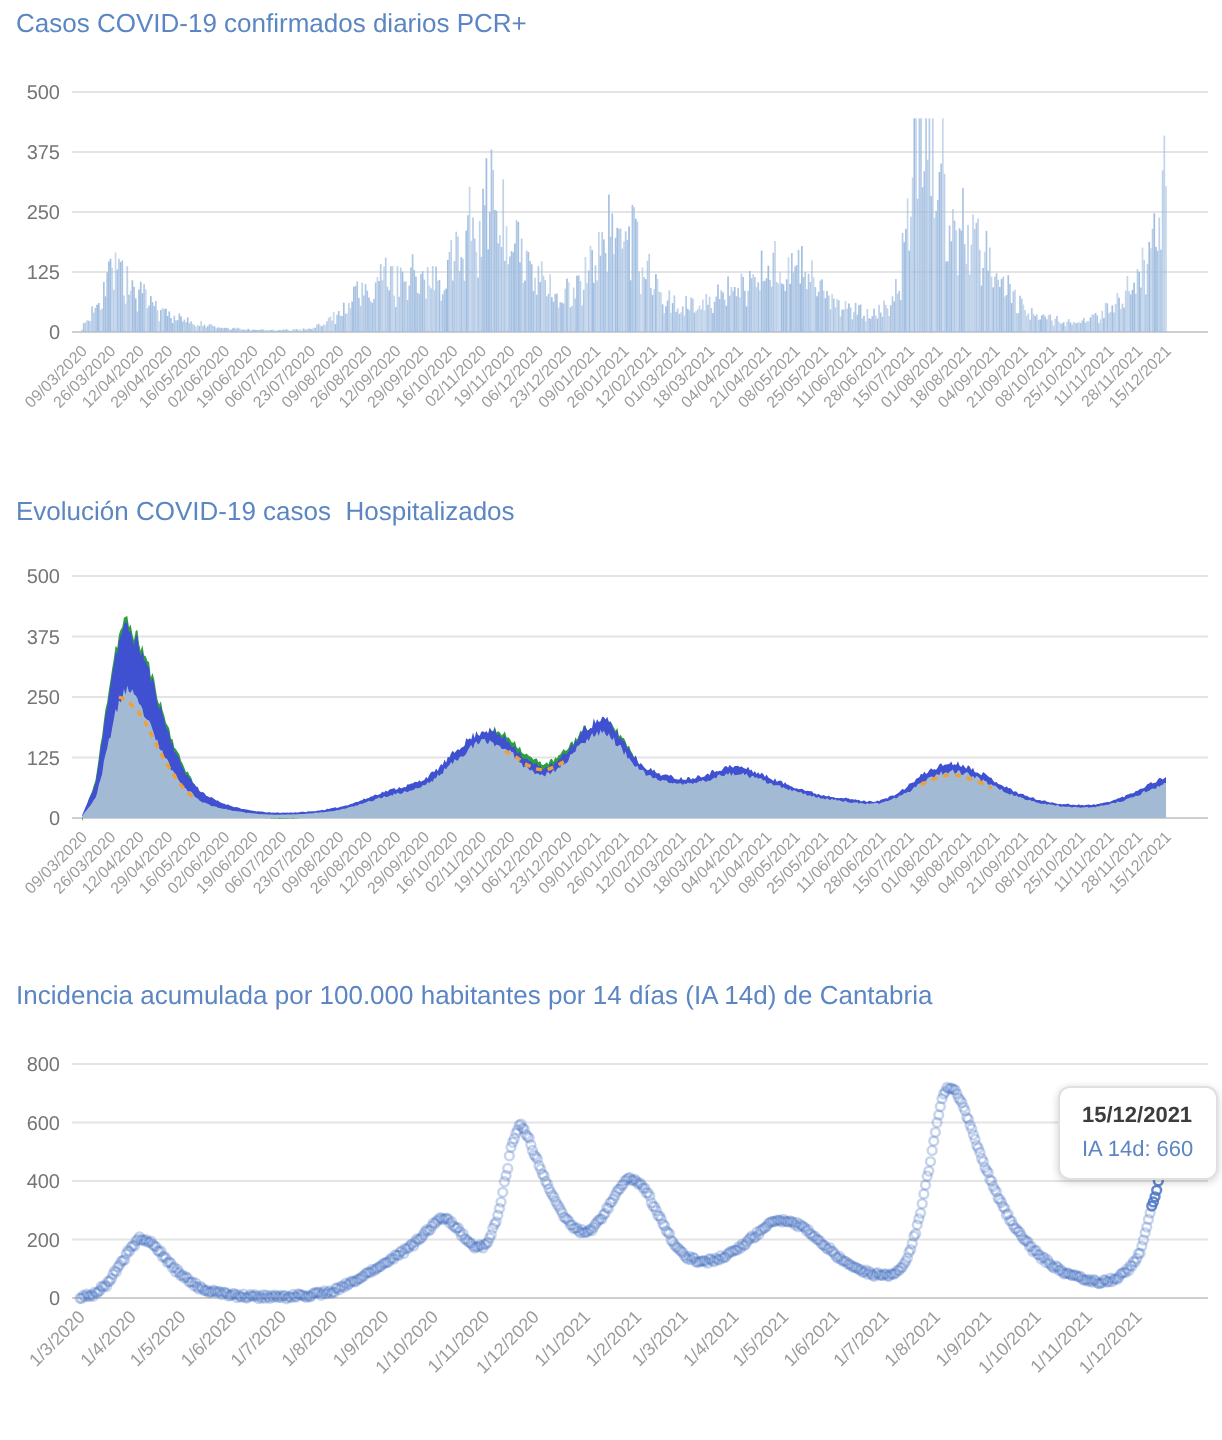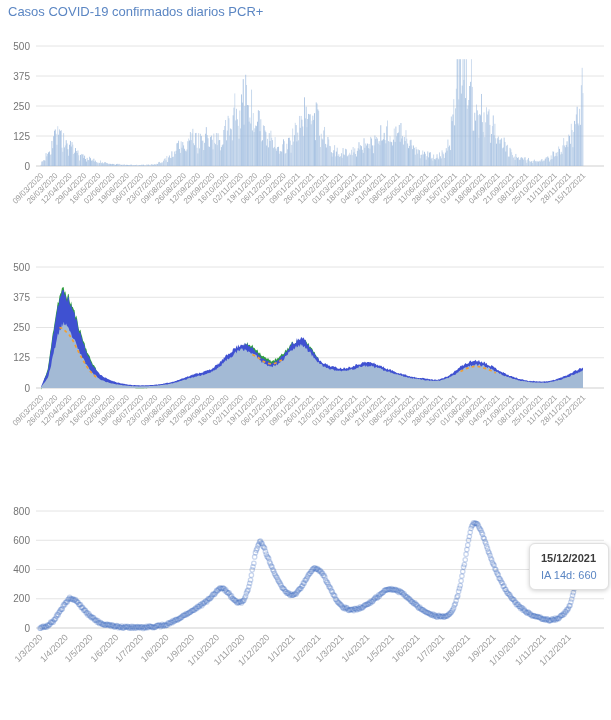--- a/index.html
+++ b/index.html
@@ -724,20 +724,21 @@
           <rect x="579.22" y="83.80" width="0.85" height="57.20" fill="#9fbcdf" fill-opacity="0.69"></rect>
           <rect x="580.06" y="99.84" width="0.85" height="41.16" fill="#9fbcdf" fill-opacity="0.86"></rect>
           <rect x="580.90" y="60.18" width="0.85" height="80.82" fill="#9fbcdf" fill-opacity="0.71"></rect>
           <rect x="581.74" y="42.80" width="0.85" height="98.20" fill="#9fbcdf" fill-opacity="0.64"></rect>
           <rect x="582.58" y="68.14" width="0.85" height="72.86" fill="#9fbcdf" fill-opacity="0.57"></rect>
         </g>
       </svg>
   </section>
 
   <section class="chart-block" style="top:248px">
+    <h2 class="chart-title">Evolución COVID-19 casos  Hospitalizados</h2>
     <svg class="chart-svg" width="611" height="216">
         <line x1="36" x2="604" y1="140" y2="140" stroke="#cfcfcf" stroke-width="1"></line>
         <text x="30" y="143.5" text-anchor="end" fill="#757575" font-size="10">0</text>
         <line x1="36" x2="604" y1="109.75" y2="109.75" stroke="#e4e4e4" stroke-width="1"></line>
         <text x="30" y="113.25" text-anchor="end" fill="#757575" font-size="10">125</text>
         <line x1="36" x2="604" y1="79.5" y2="79.5" stroke="#e4e4e4" stroke-width="1"></line>
         <text x="30" y="83" text-anchor="end" fill="#757575" font-size="10">250</text>
         <line x1="36" x2="604" y1="49.25" y2="49.25" stroke="#e4e4e4" stroke-width="1"></line>
         <text x="30" y="52.75" text-anchor="end" fill="#757575" font-size="10">375</text>
         <line x1="36" x2="604" y1="19" y2="19" stroke="#e4e4e4" stroke-width="1"></line>
@@ -784,20 +785,21 @@
         <path d="M41,140L41.00,141.69L41.84,139.07L42.68,136.42L43.52,133.80L44.36,130.93L45.20,128.59L46.03,126.57L46.87,123.71L47.71,121.30L48.55,115.85L49.39,110.05L50.23,103.22L51.07,99.05L51.91,91.75L52.75,85.35L53.59,82.11L54.42,76.12L55.26,70.73L56.10,65.09L56.94,60.41L57.78,53.90L58.62,55.05L59.46,48.35L60.30,45.82L61.14,44.58L61.98,39.82L62.81,39.38L63.65,38.94L64.49,44.63L65.33,43.17L66.17,48.00L67.01,51.15L67.85,46.44L68.69,45.83L69.53,53.17L70.37,56.42L71.20,53.49L72.04,58.73L72.88,59.12L73.72,61.53L74.56,62.16L75.40,69.76L76.24,67.45L77.08,70.49L77.92,76.04L78.76,80.91L79.59,83.24L80.43,81.61L81.27,86.11L82.11,88.60L82.95,92.42L83.79,93.80L84.63,95.28L85.47,100.32L86.31,100.63L87.15,104.83L87.98,105.51L88.82,107.01L89.66,108.12L90.50,111.36L91.34,112.90L92.18,114.82L93.02,117.13L93.86,116.80L94.70,118.62L95.54,119.62L96.37,122.13L97.21,123.21L98.05,125.08L98.89,125.85L99.73,128.38L100.57,129.11L101.41,129.14L102.25,129.85L103.09,131.14L103.93,131.55L104.76,132.24L105.60,132.17L106.44,132.77L107.28,133.49L108.12,134.19L108.96,134.16L109.80,134.85L110.64,135.24L111.48,135.61L112.32,135.72L113.15,136.35L113.99,136.03L114.83,136.68L115.67,136.88L116.51,137.31L117.35,137.54L118.19,137.39L119.03,137.71L119.87,137.94L120.71,138.34L121.54,138.34L122.38,138.53L123.22,138.63L124.06,138.73L124.90,138.99L125.74,139.11L126.58,139.25L127.42,139.40L128.26,139.65L129.10,139.59L129.93,139.71L130.77,139.67L131.61,139.82L132.45,140.05L133.29,140.11L134.13,140.02L134.97,139.99L135.81,140.22L136.65,140.13L137.49,140.27L138.33,140.17L139.16,140.20L140.00,140.36L140.84,140.30L141.68,140.20L142.52,140.24L143.36,140.21L144.20,140.29L145.04,140.12L145.88,140.20L146.72,140.23L147.55,140.08L148.39,140.09L149.23,140.12L150.07,139.91L150.91,139.81L151.75,139.80L152.59,139.97L153.43,139.78L154.27,139.59L155.11,139.61L155.94,139.51L156.78,139.47L157.62,139.57L158.46,139.28L159.30,139.16L160.14,139.16L160.98,138.79L161.82,138.97L162.66,138.84L163.50,138.33L164.33,138.35L165.17,138.15L166.01,137.93L166.85,137.74L167.69,137.55L168.53,137.88L169.37,137.67L170.21,137.28L171.05,137.16L171.89,136.90L172.72,136.59L173.56,136.66L174.40,136.43L175.24,135.91L176.08,135.81L176.92,135.46L177.76,134.92L178.60,134.87L179.44,134.63L180.28,134.11L181.11,134.00L181.95,133.14L182.79,133.48L183.63,133.04L184.47,132.91L185.31,132.12L186.15,132.18L186.99,131.58L187.83,131.15L188.67,131.58L189.50,131.11L190.34,130.74L191.18,129.66L192.02,130.31L192.86,129.17L193.70,129.77L194.54,128.93L195.38,128.41L196.22,128.28L197.06,127.93L197.89,128.76L198.73,128.58L199.57,127.38L200.41,127.97L201.25,127.93L202.09,127.36L202.93,127.55L203.77,126.07L204.61,126.16L205.45,125.71L206.28,125.65L207.12,125.03L207.96,124.81L208.80,125.08L209.64,124.09L210.48,124.78L211.32,124.29L212.16,123.89L213.00,122.38L213.84,123.12L214.67,121.41L215.51,119.98L216.35,119.64L217.19,119.87L218.03,118.20L218.87,119.37L219.71,117.39L220.55,115.94L221.39,116.50L222.23,113.67L223.07,115.23L223.90,112.27L224.74,112.62L225.58,110.35L226.42,109.27L227.26,110.36L228.10,109.27L228.94,108.52L229.78,108.87L230.62,107.74L231.46,107.44L232.29,106.82L233.13,102.93L233.97,103.75L234.81,102.99L235.65,103.69L236.49,100.17L237.33,103.04L238.17,99.42L239.01,101.36L239.85,101.83L240.68,99.76L241.52,99.10L242.36,99.24L243.20,97.97L244.04,98.78L244.88,95.19L245.72,96.34L246.56,96.61L247.40,94.09L248.24,97.20L249.07,96.64L249.91,97.11L250.75,98.63L251.59,98.00L252.43,96.61L253.27,99.75L254.11,99.68L254.95,100.54L255.79,102.17L256.63,102.35L257.46,101.53L258.30,104.67L259.14,105.39L259.98,104.25L260.82,107.11L261.66,107.92L262.50,108.26L263.34,107.72L264.18,108.74L265.02,109.24L265.85,109.57L266.69,110.90L267.53,110.39L268.37,110.28L269.21,112.15L270.05,111.48L270.89,113.39L271.73,113.54L272.57,112.84L273.41,112.07L274.24,113.20L275.08,110.71L275.92,110.36L276.76,112.06L277.60,109.64L278.44,110.30L279.28,108.62L280.12,108.27L280.96,106.87L281.80,105.54L282.63,106.42L283.47,106.16L284.31,104.88L285.15,102.55L285.99,101.61L286.83,103.07L287.67,99.60L288.51,100.92L289.35,98.73L290.19,96.37L291.02,96.74L291.86,93.69L292.70,93.79L293.54,96.28L294.38,96.12L295.22,95.50L296.06,95.94L296.90,91.24L297.74,94.25L298.58,92.26L299.41,93.95L300.25,93.74L301.09,91.74L301.93,92.22L302.77,93.60L303.61,91.30L304.45,92.80L305.29,91.77L306.13,93.16L306.97,94.90L307.80,96.39L308.64,94.83L309.48,99.22L310.32,98.39L311.16,99.82L312.00,100.15L312.84,101.90L313.68,104.32L314.52,103.84L315.36,106.41L316.20,107.57L317.03,109.70L317.87,108.81L318.71,111.79L319.55,114.13L320.39,113.78L321.23,115.07L322.07,116.67L322.91,117.96L323.75,118.52L324.59,118.25L325.42,117.35L326.26,118.90L327.10,118.13L327.94,119.80L328.78,120.15L329.62,119.93L330.46,121.50L331.30,120.94L332.14,120.79L332.98,120.52L333.81,120.95L334.65,121.37L335.49,120.85L336.33,121.70L337.17,122.80L338.01,123.11L338.85,123.18L339.69,123.17L340.53,121.91L341.37,123.29L342.20,123.34L343.04,123.48L343.88,121.95L344.72,122.13L345.56,123.38L346.40,122.48L347.24,123.01L348.08,122.38L348.92,120.98L349.76,121.47L350.59,122.23L351.43,121.92L352.27,121.72L353.11,120.72L353.95,120.21L354.79,121.06L355.63,118.81L356.47,118.38L357.31,119.61L358.15,119.05L358.98,119.30L359.82,118.89L360.66,119.00L361.50,117.86L362.34,116.80L363.18,116.56L364.02,117.31L364.86,115.93L365.70,116.92L366.54,117.33L367.37,116.54L368.21,116.46L369.05,116.43L369.89,117.13L370.73,116.58L371.57,117.43L372.41,117.82L373.25,118.02L374.09,116.93L374.93,118.79L375.76,118.32L376.60,119.99L377.44,118.98L378.28,120.47L379.12,119.64L379.96,120.88L380.80,119.96L381.64,120.50L382.48,122.00L383.32,120.76L384.15,122.26L384.99,122.74L385.83,123.35L386.67,124.05L387.51,122.69L388.35,124.44L389.19,124.04L390.03,123.75L390.87,124.04L391.71,125.65L392.54,124.67L393.38,125.86L394.22,125.92L395.06,126.58L395.90,126.82L396.74,127.46L397.58,127.80L398.42,127.68L399.26,128.22L400.10,128.10L400.93,127.93L401.77,128.42L402.61,129.01L403.45,128.91L404.29,129.05L405.13,129.17L405.97,129.20L406.81,130.38L407.65,130.31L408.49,130.94L409.33,130.49L410.16,131.18L411.00,131.48L411.84,131.05L412.68,131.60L413.52,131.83L414.36,131.40L415.20,132.03L416.04,132.11L416.88,132.23L417.72,132.58L418.55,132.62L419.39,132.77L420.23,132.62L421.07,132.54L421.91,132.86L422.75,132.34L423.59,132.71L424.43,132.84L425.27,133.37L426.11,133.14L426.94,133.49L427.78,133.18L428.62,133.76L429.46,133.55L430.30,134.19L431.14,134.21L431.98,133.70L432.82,134.33L433.66,134.60L434.50,134.02L435.33,134.10L436.17,134.49L437.01,134.59L437.85,134.34L438.69,133.93L439.53,134.21L440.37,133.53L441.21,133.21L442.05,132.96L442.89,132.82L443.72,132.85L444.56,131.83L445.40,131.50L446.24,131.39L447.08,131.56L447.92,130.88L448.76,130.47L449.60,129.78L450.44,128.94L451.28,128.08L452.11,128.71L452.95,127.76L453.79,126.94L454.63,125.39L455.47,125.32L456.31,124.86L457.15,124.77L457.99,123.16L458.83,122.61L459.67,122.26L460.50,120.53L461.34,120.98L462.18,119.41L463.02,120.74L463.86,120.06L464.70,118.72L465.54,117.77L466.38,118.57L467.22,118.32L468.06,118.53L468.89,117.45L469.73,115.81L470.57,115.28L471.41,116.68L472.25,116.08L473.09,115.89L473.93,115.79L474.77,115.57L475.61,114.49L476.45,116.32L477.28,115.84L478.12,116.22L478.96,114.38L479.80,116.65L480.64,117.17L481.48,115.97L482.32,117.21L483.16,118.11L484.00,116.32L484.84,116.99L485.67,118.66L486.51,117.59L487.35,119.80L488.19,120.03L489.03,120.16L489.87,120.87L490.71,121.33L491.55,119.76L492.39,120.41L493.23,121.10L494.07,121.87L494.90,122.45L495.74,122.61L496.58,124.08L497.42,124.95L498.26,124.80L499.10,125.76L499.94,125.95L500.78,126.21L501.62,126.85L502.46,127.53L503.29,126.83L504.13,127.87L504.97,127.73L505.81,128.42L506.65,129.58L507.49,129.43L508.33,129.60L509.17,130.79L510.01,130.68L510.85,130.67L511.68,130.82L512.52,131.62L513.36,131.62L514.20,132.11L515.04,132.63L515.88,132.54L516.72,132.39L517.56,133.39L518.40,133.75L519.24,133.75L520.07,133.84L520.91,134.25L521.75,134.02L522.59,134.01L523.43,134.63L524.27,134.83L525.11,135.19L525.95,134.90L526.79,135.23L527.63,135.49L528.46,135.70L529.30,135.89L530.14,135.62L530.98,136.00L531.82,135.76L532.66,135.96L533.50,135.67L534.34,135.72L535.18,136.26L536.02,136.14L536.85,136.15L537.69,136.27L538.53,136.40L539.37,136.00L540.21,136.44L541.05,136.25L541.89,136.56L542.73,136.29L543.57,136.23L544.41,136.15L545.24,136.31L546.08,136.31L546.92,135.89L547.76,136.31L548.60,135.78L549.44,135.88L550.28,135.53L551.12,135.51L551.96,135.16L552.80,135.10L553.63,134.71L554.47,135.02L555.31,134.55L556.15,134.21L556.99,133.71L557.83,133.69L558.67,133.15L559.51,132.94L560.35,132.58L561.19,132.12L562.02,132.63L562.86,131.46L563.70,131.05L564.54,130.95L565.38,130.55L566.22,130.69L567.06,130.30L567.90,129.35L568.74,129.43L569.58,128.61L570.41,128.21L571.25,128.09L572.09,127.83L572.93,127.04L573.77,125.86L574.61,125.60L575.45,124.84L576.29,125.67L577.13,125.30L577.97,125.25L578.80,123.93L579.64,122.91L580.48,123.05L581.32,123.68L582.16,123.06L583.00,122.39L583.00,140Z" fill="#2f9e3f"></path>
         <path d="M41,140L41.00,138.79L41.84,136.81L42.68,134.80L43.52,132.83L44.36,130.61L45.20,128.92L46.03,127.54L46.87,124.98L47.71,122.88L48.55,117.73L49.39,112.23L50.23,105.58L51.07,101.59L51.91,94.47L52.75,88.26L53.59,85.06L54.42,79.10L55.26,73.76L56.10,68.16L56.94,63.51L57.78,57.04L58.62,58.16L59.46,51.42L60.30,48.86L61.14,47.59L61.98,42.79L62.81,42.32L63.65,41.84L64.49,47.50L65.33,46.01L66.17,50.80L67.01,53.91L67.85,49.17L68.69,48.53L69.53,55.84L70.37,59.05L71.20,56.09L72.04,61.30L72.88,61.66L73.72,64.04L74.56,64.64L75.40,72.21L76.24,69.87L77.08,72.88L77.92,78.40L78.76,83.24L79.59,85.54L80.43,83.88L81.27,88.35L82.11,90.81L82.95,94.60L83.79,95.95L84.63,97.40L85.47,102.41L86.31,102.69L87.15,106.85L87.98,107.51L88.82,108.97L89.66,110.06L90.50,113.21L91.34,114.68L92.18,116.51L93.02,118.74L93.86,118.33L94.70,120.08L95.54,120.51L96.37,122.45L97.21,122.97L98.05,124.27L98.89,124.48L99.73,126.44L100.57,127.08L101.41,127.01L102.25,127.63L103.09,128.82L103.93,129.13L104.76,129.72L105.60,129.56L106.44,130.06L107.28,130.68L108.12,131.29L108.96,131.26L109.80,131.94L110.64,132.34L111.48,132.70L112.32,132.82L113.15,133.44L113.99,133.12L114.83,133.77L115.67,133.98L116.51,134.41L117.35,134.64L118.19,134.48L119.03,134.80L119.87,135.03L120.71,135.44L121.54,135.44L122.38,135.62L123.22,135.73L124.06,135.82L124.90,136.09L125.74,136.21L126.58,136.34L127.42,136.50L128.26,136.75L129.10,136.68L129.93,136.81L130.77,136.76L131.61,136.91L132.45,137.14L133.29,137.20L134.13,137.11L134.97,137.09L135.81,137.32L136.65,137.22L137.49,137.37L138.33,137.27L139.16,137.30L140.00,137.45L140.84,137.39L141.68,137.29L142.52,137.34L143.36,137.30L144.20,137.38L145.04,137.22L145.88,137.30L146.72,137.33L147.55,137.17L148.39,137.19L149.23,137.22L150.07,137.00L150.91,136.91L151.75,136.90L152.59,137.07L153.43,136.88L154.27,136.68L155.11,136.71L155.94,136.61L156.78,136.57L157.62,136.67L158.46,136.37L159.30,136.25L160.14,136.26L160.98,135.88L161.82,136.07L162.66,135.94L163.50,135.43L164.33,135.44L165.17,135.25L166.01,135.03L166.85,134.83L167.69,134.64L168.53,134.97L169.37,134.76L170.21,134.38L171.05,134.25L171.89,134.00L172.72,133.69L173.56,133.76L174.40,133.52L175.24,133.01L176.08,132.91L176.92,132.56L177.76,132.02L178.60,131.96L179.44,131.73L180.28,131.21L181.11,131.10L181.95,130.24L182.79,130.58L183.63,130.13L184.47,130.01L185.31,129.22L186.15,129.28L186.99,128.68L187.83,128.25L188.67,128.67L189.50,128.20L190.34,127.84L191.18,126.76L192.02,127.41L192.86,126.27L193.70,126.86L194.54,126.02L195.38,125.51L196.22,125.38L197.06,125.03L197.89,125.86L198.73,125.67L199.57,124.47L200.41,125.07L201.25,125.02L202.09,124.46L202.93,124.64L203.77,123.16L204.61,123.25L205.45,122.81L206.28,122.75L207.12,122.13L207.96,121.91L208.80,122.18L209.64,121.18L210.48,121.88L211.32,121.39L212.16,120.99L213.00,119.48L213.84,120.21L214.67,118.51L215.51,117.08L216.35,116.73L217.19,116.96L218.03,115.30L218.87,116.47L219.71,114.49L220.55,113.04L221.39,113.60L222.23,110.76L223.07,112.33L223.90,109.37L224.74,109.71L225.58,107.45L226.42,106.36L227.26,107.45L228.10,106.37L228.94,105.62L229.78,105.97L230.62,104.83L231.46,104.53L232.29,103.92L233.13,100.03L233.97,100.84L234.81,100.09L235.65,100.79L236.49,97.26L237.33,100.14L238.17,96.52L239.01,98.46L239.85,98.92L240.68,96.85L241.52,96.68L242.36,97.31L243.20,96.52L244.04,97.81L244.88,94.71L245.72,96.34L246.56,97.09L247.40,95.05L248.24,98.33L249.07,97.93L249.91,98.56L250.75,100.25L251.59,99.77L252.43,98.54L253.27,101.77L254.11,101.78L254.95,102.72L255.79,104.43L256.63,104.69L257.46,103.95L258.30,107.09L259.14,107.81L259.98,106.67L260.82,109.53L261.66,110.34L262.50,110.68L263.34,110.14L264.18,111.16L265.02,111.63L265.85,111.93L266.69,113.23L267.53,112.69L268.37,112.55L269.21,114.39L270.05,113.68L270.89,115.57L271.73,115.72L272.57,115.02L273.41,114.25L274.24,115.37L275.08,112.89L275.92,112.54L276.76,114.24L277.60,111.82L278.44,112.41L279.28,110.67L280.12,110.27L280.96,108.81L281.80,107.41L282.63,108.24L283.47,107.92L284.31,106.57L285.15,104.16L285.99,103.13L286.83,104.49L287.67,100.93L288.51,102.16L289.35,99.88L290.19,97.43L291.02,97.71L291.86,94.36L292.70,94.15L293.54,96.34L294.38,95.88L295.22,94.96L296.06,95.09L296.90,90.09L297.74,92.80L298.58,90.57L299.41,92.01L300.25,91.57L301.09,89.32L301.93,89.56L302.77,90.70L303.61,89.37L304.45,91.83L305.29,91.77L306.13,94.12L306.97,95.95L307.80,97.52L308.64,96.04L309.48,100.51L310.32,99.76L311.16,101.27L312.00,101.48L312.84,103.11L313.68,105.41L314.52,104.81L315.36,107.26L316.20,108.30L317.03,110.04L317.87,108.75L318.71,111.33L319.55,113.29L320.39,112.54L321.23,113.44L322.07,114.65L322.91,115.54L323.75,116.10L324.59,115.82L325.42,114.93L326.26,116.48L327.10,115.70L327.94,117.37L328.78,117.72L329.62,117.49L330.46,119.06L331.30,118.50L332.14,118.35L332.98,118.08L333.81,118.51L334.65,118.92L335.49,118.41L336.33,119.25L337.17,120.35L338.01,120.66L338.85,120.74L339.69,120.72L340.53,119.46L341.37,120.84L342.20,120.89L343.04,121.02L343.88,119.49L344.72,119.67L345.56,120.91L346.40,120.02L347.24,120.55L348.08,119.91L348.92,118.52L349.76,119.00L350.59,119.76L351.43,119.44L352.27,119.24L353.11,118.25L353.95,117.73L354.79,118.58L355.63,116.33L356.47,115.90L357.31,117.12L358.15,116.56L358.98,116.81L359.82,116.40L360.66,116.51L361.50,115.37L362.34,114.31L363.18,114.06L364.02,114.82L364.86,113.43L365.70,114.43L366.54,114.83L367.37,114.04L368.21,113.96L369.05,113.93L369.89,114.62L370.73,114.07L371.57,114.92L372.41,115.31L373.25,115.51L374.09,114.42L374.93,116.27L375.76,115.80L376.60,117.47L377.44,116.46L378.28,117.95L379.12,117.12L379.96,118.35L380.80,117.43L381.64,117.97L382.48,119.47L383.32,118.23L384.15,119.73L384.99,120.20L385.83,120.81L386.67,121.51L387.51,120.15L388.35,121.89L389.19,121.50L390.03,121.20L390.87,121.49L391.71,123.11L392.54,122.12L393.38,123.31L394.22,123.37L395.06,124.02L395.90,124.27L396.74,124.91L397.58,125.24L398.42,125.12L399.26,125.65L400.10,125.54L400.93,125.36L401.77,125.85L402.61,126.44L403.45,126.34L404.29,126.48L405.13,126.59L405.97,126.62L406.81,127.80L407.65,127.74L408.49,128.36L409.33,127.90L410.16,128.60L411.00,128.90L411.84,128.47L412.68,129.02L413.52,129.24L414.36,128.81L415.20,129.44L416.04,129.51L416.88,129.64L417.72,129.99L418.55,130.02L419.39,130.17L420.23,130.02L421.07,129.94L421.91,130.25L422.75,129.74L423.59,130.11L424.43,130.24L425.27,130.76L426.11,130.53L426.94,130.88L427.78,130.57L428.62,131.14L429.46,130.93L430.30,131.57L431.14,131.59L431.98,131.08L432.82,131.71L433.66,131.97L434.50,131.39L435.33,131.47L436.17,131.85L437.01,131.95L437.85,131.71L438.69,131.30L439.53,131.57L440.37,130.89L441.21,130.57L442.05,130.32L442.89,130.17L443.72,130.21L444.56,129.19L445.40,128.86L446.24,128.74L447.08,128.91L447.92,128.23L448.76,127.81L449.60,127.13L450.44,126.28L451.28,125.42L452.11,126.05L452.95,125.09L453.79,124.28L454.63,122.73L455.47,122.65L456.31,122.19L457.15,122.10L457.99,120.49L458.83,119.94L459.67,119.58L460.50,117.85L461.34,118.30L462.18,116.73L463.02,118.06L463.86,117.37L464.70,116.04L465.54,115.09L466.38,115.88L467.22,115.64L468.06,115.84L468.89,114.76L469.73,113.11L470.57,112.59L471.41,113.98L472.25,113.38L473.09,113.19L473.93,113.09L474.77,112.86L475.61,111.79L476.45,113.61L477.28,113.13L478.12,113.51L478.96,111.67L479.80,113.93L480.64,114.45L481.48,113.26L482.32,114.49L483.16,115.39L484.00,113.60L484.84,114.26L485.67,115.94L486.51,114.86L487.35,117.07L488.19,117.30L489.03,117.43L489.87,118.14L490.71,118.60L491.55,117.02L492.39,117.67L493.23,118.36L494.07,119.13L494.90,119.71L495.74,119.87L496.58,121.34L497.42,122.20L498.26,122.05L499.10,123.01L499.94,123.20L500.78,123.46L501.62,124.10L502.46,124.78L503.29,124.07L504.13,125.11L504.97,124.97L505.81,125.65L506.65,126.82L507.49,126.67L508.33,126.84L509.17,128.02L510.01,127.91L510.85,127.90L511.68,128.05L512.52,128.85L513.36,128.84L514.20,129.33L515.04,129.85L515.88,129.76L516.72,129.60L517.56,130.61L518.40,130.96L519.24,130.96L520.07,131.06L520.91,131.46L521.75,131.23L522.59,131.21L523.43,131.84L524.27,132.04L525.11,132.39L525.95,132.11L526.79,132.43L527.63,132.68L528.46,132.90L529.30,133.09L530.14,132.82L530.98,133.19L531.82,132.95L532.66,133.15L533.50,132.86L534.34,132.91L535.18,133.45L536.02,133.32L536.85,133.33L537.69,133.45L538.53,133.58L539.37,133.18L540.21,133.61L541.05,133.42L541.89,133.73L542.73,133.46L543.57,133.40L544.41,133.31L545.24,133.47L546.08,133.48L546.92,133.05L547.76,133.47L548.60,132.94L549.44,133.04L550.28,132.68L551.12,132.66L551.96,132.31L552.80,132.25L553.63,131.86L554.47,132.17L555.31,131.70L556.15,131.35L556.99,130.86L557.83,130.83L558.67,130.29L559.51,130.08L560.35,129.72L561.19,129.26L562.02,129.76L562.86,128.60L563.70,128.19L564.54,128.08L565.38,127.68L566.22,127.81L567.06,127.42L567.90,126.48L568.74,126.55L569.58,125.73L570.41,125.33L571.25,125.21L572.09,124.94L572.93,124.15L573.77,122.97L574.61,122.71L575.45,121.95L576.29,122.78L577.13,122.41L577.97,122.35L578.80,121.03L579.64,120.02L580.48,120.15L581.32,120.78L582.16,120.15L583.00,119.49L583.00,140Z" fill="#3f51d1"></path>
         <path d="M41,140L41.00,139.07L41.84,138.03L42.68,136.81L43.52,135.85L44.36,134.77L45.20,133.77L46.03,132.49L46.87,131.02L47.71,130.00L48.55,127.63L49.39,123.32L50.23,120.91L51.07,117.96L51.91,111.77L52.75,108.10L53.59,105.31L54.42,100.35L55.26,99.82L56.10,94.84L56.94,90.54L57.78,85.44L58.62,87.11L59.46,81.16L60.30,82.31L61.14,80.20L61.98,75.46L62.81,78.38L63.65,73.75L64.49,77.01L65.33,77.19L66.17,75.54L67.01,78.08L67.85,78.75L68.69,80.09L69.53,83.04L70.37,83.48L71.20,85.40L72.04,89.32L72.88,90.14L73.72,91.03L74.56,91.19L75.40,92.95L76.24,95.59L77.08,98.14L77.92,101.27L78.76,100.84L79.59,105.25L80.43,106.12L81.27,106.34L82.11,109.96L82.95,109.94L83.79,110.82L84.63,112.65L85.47,116.08L86.31,116.09L87.15,117.43L87.98,118.17L88.82,120.19L89.66,121.52L90.50,123.01L91.34,124.12L92.18,124.86L93.02,125.27L93.86,126.66L94.70,126.59L95.54,126.74L96.37,127.66L97.21,129.10L98.05,129.93L98.89,130.22L99.73,131.24L100.57,131.81L101.41,132.36L102.25,132.13L103.09,132.57L103.93,132.87L104.76,133.33L105.60,134.01L106.44,134.15L107.28,134.10L108.12,134.36L108.96,134.83L109.80,134.96L110.64,135.23L111.48,135.41L112.32,135.44L113.15,135.43L113.99,136.02L114.83,135.92L115.67,136.19L116.51,136.51L117.35,136.33L118.19,136.58L119.03,136.67L119.87,136.70L120.71,136.89L121.54,137.00L122.38,137.30L123.22,137.45L124.06,137.36L124.90,137.49L125.74,137.59L126.58,137.65L127.42,137.75L128.26,137.86L129.10,137.95L129.93,138.12L130.77,138.05L131.61,138.18L132.45,138.07L133.29,138.15L134.13,138.29L134.97,138.31L135.81,138.20L136.65,138.36L137.49,138.32L138.33,138.38L139.16,138.35L140.00,138.39L140.84,138.25L141.68,138.30L142.52,138.35L143.36,138.29L144.20,138.20L145.04,138.31L145.88,138.26L146.72,138.18L147.55,138.23L148.39,138.13L149.23,138.10L150.07,138.04L150.91,138.01L151.75,138.04L152.59,137.96L153.43,137.79L154.27,137.78L155.11,137.70L155.94,137.64L156.78,137.67L157.62,137.41L158.46,137.29L159.30,137.38L160.14,137.14L160.98,137.11L161.82,137.08L162.66,137.02L163.50,136.87L164.33,136.75L165.17,136.60L166.01,136.60L166.85,136.51L167.69,136.38L168.53,136.00L169.37,136.09L170.21,135.79L171.05,135.55L171.89,135.34L172.72,135.43L173.56,134.97L174.40,134.65L175.24,134.53L176.08,134.13L176.92,134.42L177.76,133.79L178.60,133.86L179.44,133.19L180.28,132.89L181.11,132.97L181.95,132.54L182.79,132.20L183.63,131.88L184.47,131.42L185.31,131.65L186.15,131.63L186.99,131.29L187.83,130.33L188.67,130.20L189.50,129.66L190.34,130.15L191.18,129.97L192.02,129.03L192.86,129.45L193.70,129.40L194.54,129.12L195.38,128.46L196.22,128.91L197.06,127.66L197.89,128.23L198.73,127.25L199.57,127.73L200.41,127.96L201.25,127.58L202.09,126.57L202.93,126.72L203.77,127.16L204.61,126.50L205.45,126.22L206.28,126.12L207.12,125.75L207.96,124.87L208.80,125.29L209.64,124.82L210.48,124.69L211.32,123.51L212.16,123.61L213.00,123.35L213.84,121.95L214.67,122.58L215.51,121.47L216.35,121.83L217.19,120.01L218.03,120.29L218.87,118.18L219.71,119.06L220.55,117.91L221.39,117.99L222.23,115.01L223.07,115.66L223.90,114.20L224.74,113.52L225.58,111.88L226.42,113.13L227.26,110.47L228.10,111.08L228.94,111.38L229.78,109.63L230.62,109.13L231.46,109.38L232.29,108.90L233.13,107.77L233.97,106.04L234.81,104.55L235.65,103.36L236.49,105.43L237.33,102.61L238.17,101.65L239.01,103.20L239.85,102.55L240.68,100.66L241.52,100.58L242.36,100.39L243.20,102.55L244.04,103.00L244.88,100.94L245.72,101.84L246.56,102.24L247.40,104.22L248.24,103.20L249.07,103.63L249.91,103.92L250.75,105.41L251.59,105.50L252.43,105.33L253.27,105.72L254.11,106.46L254.95,105.93L255.79,106.95L256.63,107.18L257.46,110.49L258.30,109.39L259.14,111.42L259.98,112.22L260.82,112.55L261.66,114.74L262.50,114.21L263.34,114.03L264.18,115.24L265.02,116.37L265.85,115.80L266.69,116.77L267.53,118.14L268.37,117.69L269.21,117.70L270.05,118.63L270.89,118.03L271.73,118.77L272.57,119.24L273.41,117.07L274.24,117.16L275.08,118.17L275.92,116.97L276.76,115.93L277.60,117.15L278.44,115.52L279.28,114.73L280.12,114.82L280.96,112.53L281.80,113.34L282.63,112.79L283.47,112.45L284.31,111.03L285.15,108.12L285.99,108.09L286.83,107.25L287.67,106.92L288.51,104.02L289.35,103.93L290.19,102.77L291.02,102.48L291.86,102.44L292.70,102.62L293.54,100.19L294.38,101.50L295.22,99.39L296.06,97.51L296.90,99.51L297.74,98.65L298.58,96.72L299.41,98.95L300.25,95.87L301.09,97.64L301.93,96.27L302.77,98.24L303.61,99.29L304.45,97.66L305.29,100.05L306.13,101.12L306.97,99.65L307.80,103.78L308.64,104.09L309.48,103.65L310.32,103.43L311.16,105.81L312.00,108.49L312.84,106.65L313.68,110.25L314.52,109.98L315.36,111.22L316.20,112.33L317.03,113.87L317.87,114.46L318.71,113.80L319.55,115.88L320.39,116.06L321.23,115.91L322.07,116.47L322.91,118.82L323.75,118.81L324.59,118.52L325.42,118.65L326.26,119.96L327.10,120.08L327.94,119.72L328.78,120.84L329.62,121.41L330.46,121.51L331.30,120.89L332.14,121.24L332.98,121.04L333.81,121.92L334.65,122.66L335.49,122.37L336.33,122.81L337.17,122.40L338.01,122.74L338.85,122.82L339.69,122.59L340.53,122.64L341.37,123.51L342.20,122.58L343.04,123.12L343.88,122.23L344.72,122.64L345.56,122.52L346.40,122.96L347.24,122.25L348.08,122.68L348.92,122.03L349.76,121.49L350.59,121.58L351.43,120.87L352.27,121.44L353.11,121.99L353.95,121.21L354.79,121.50L355.63,120.98L356.47,120.31L357.31,119.70L358.15,120.24L358.98,118.33L359.82,118.30L360.66,118.88L361.50,119.10L362.34,118.69L363.18,117.59L364.02,118.34L364.86,117.07L365.70,119.04L366.54,117.37L367.37,118.66L368.21,118.53L369.05,118.36L369.89,118.24L370.73,118.18L371.57,117.36L372.41,118.58L373.25,117.76L374.09,119.16L374.93,120.15L375.76,119.07L376.60,118.87L377.44,119.98L378.28,119.47L379.12,120.35L379.96,120.05L380.80,120.30L381.64,121.37L382.48,120.92L383.32,122.70L384.15,122.85L384.99,122.51L385.83,122.68L386.67,123.69L387.51,123.65L388.35,123.61L389.19,123.59L390.03,123.79L390.87,125.13L391.71,124.49L392.54,125.20L393.38,125.39L394.22,126.25L395.06,125.39L395.90,126.59L396.74,126.13L397.58,126.19L398.42,126.70L399.26,127.28L400.10,126.82L400.93,127.40L401.77,128.12L402.61,127.61L403.45,128.79L404.29,128.69L405.13,128.66L405.97,129.35L406.81,128.69L407.65,129.66L408.49,129.84L409.33,129.36L410.16,130.19L411.00,130.25L411.84,130.20L412.68,130.75L413.52,129.99L414.36,130.71L415.20,131.01L416.04,130.27L416.88,131.16L417.72,130.48L418.55,131.34L419.39,131.02L420.23,131.33L421.07,131.71L421.91,131.82L422.75,131.25L423.59,132.00L424.43,132.20L425.27,132.41L426.11,132.48L426.94,132.17L427.78,132.19L428.62,132.15L429.46,132.93L430.30,132.42L431.14,132.60L431.98,132.84L432.82,133.09L433.66,132.55L434.50,133.05L435.33,132.72L436.17,132.69L437.01,132.67L437.85,132.42L438.69,132.47L439.53,132.94L440.37,132.53L441.21,132.09L442.05,131.99L442.89,131.49L443.72,131.58L444.56,131.19L445.40,130.83L446.24,130.56L447.08,129.78L447.92,130.24L448.76,129.92L449.60,128.69L450.44,128.72L451.28,128.42L452.11,127.50L452.95,127.60L453.79,126.83L454.63,127.11L455.47,126.65L456.31,125.46L457.15,124.39L457.99,124.66L458.83,123.14L459.67,122.70L460.50,122.33L461.34,121.57L462.18,121.93L463.02,121.54L463.86,119.94L464.70,119.67L465.54,119.22L466.38,119.39L467.22,119.66L468.06,118.07L468.89,118.24L469.73,118.45L470.57,116.64L471.41,118.42L472.25,117.53L473.09,117.06L473.93,117.92L474.77,116.91L475.61,116.36L476.45,115.73L477.28,117.72L478.12,117.66L478.96,116.28L479.80,116.23L480.64,118.25L481.48,118.56L482.32,117.62L483.16,117.10L484.00,117.30L484.84,118.67L485.67,119.53L486.51,118.90L487.35,120.26L488.19,119.05L489.03,119.34L489.87,120.31L490.71,121.82L491.55,120.61L492.39,121.49L493.23,121.58L494.07,123.36L494.90,123.23L495.74,123.14L496.58,123.89L497.42,123.75L498.26,124.42L499.10,125.21L499.94,126.04L500.78,125.35L501.62,126.71L502.46,127.23L503.29,127.48L504.13,127.89L504.97,128.33L505.81,127.73L506.65,128.72L507.49,128.99L508.33,128.62L509.17,129.65L510.01,129.33L510.85,129.83L511.68,130.17L512.52,130.83L513.36,131.03L514.20,131.12L515.04,130.92L515.88,131.66L516.72,131.44L517.56,131.90L518.40,132.40L519.24,132.33L520.07,132.90L520.91,132.93L521.75,133.03L522.59,132.80L523.43,133.35L524.27,132.98L525.11,133.40L525.95,133.19L526.79,133.55L527.63,133.91L528.46,133.56L529.30,133.73L530.14,134.37L530.98,134.29L531.82,134.29L532.66,134.43L533.50,134.42L534.34,134.24L535.18,134.47L536.02,134.69L536.85,134.49L537.69,134.43L538.53,134.59L539.37,134.62L540.21,134.83L541.05,134.79L541.89,134.64L542.73,134.62L543.57,134.41L544.41,134.91L545.24,134.65L546.08,134.63L546.92,134.55L547.76,134.66L548.60,134.17L549.44,134.21L550.28,133.81L551.12,133.73L551.96,133.74L552.80,133.53L553.63,133.39L554.47,133.32L555.31,132.75L556.15,132.45L556.99,132.43L557.83,132.60L558.67,131.80L559.51,131.94L560.35,131.95L561.19,131.81L562.02,131.46L562.86,130.76L563.70,130.28L564.54,130.18L565.38,129.63L566.22,129.72L567.06,129.33L567.90,128.93L568.74,129.03L569.58,128.74L570.41,128.35L571.25,126.95L572.09,126.42L572.93,127.28L573.77,126.67L574.61,126.40L575.45,125.68L576.29,125.22L577.13,125.35L577.97,125.35L578.80,123.91L579.64,124.39L580.48,123.58L581.32,123.41L582.16,122.34L583.00,122.66L583.00,140Z" fill="#a3bad5"></path>
         <path d="M59.46,79.50L62.81,80.71L66.17,83.86L69.53,87.24L72.88,92.57L76.24,99.34L79.59,106.12L82.95,112.17L86.31,117.74L89.66,122.58L93.02,126.45L96.37,129.35" fill="none" stroke="#f0a035" stroke-width="1.7" stroke-dasharray="3 3"></path>
         <path d="M252.43,106.60L257.46,109.02L262.50,112.90L267.53,115.32L272.57,116.28L277.60,114.35L282.63,111.44" fill="none" stroke="#f0a035" stroke-width="1.7" stroke-dasharray="3 3"></path>
         <path d="M460.50,123.54L465.54,120.88L470.57,119.19L475.61,118.22L480.64,118.95L485.67,120.64L490.71,122.58L495.74,125.00" fill="none" stroke="#f0a035" stroke-width="1.7" stroke-dasharray="3 3"></path>
       </svg>
   </section>
 
   <section class="chart-block" style="top:490px">
+    <h2 class="chart-title">Incidencia acumulada por 100.000 habitantes por 14 días (IA 14d) de Cantabria</h2>
     <svg class="chart-svg" width="611" height="206">
         <line x1="36" x2="604" y1="138" y2="138" stroke="#cfcfcf" stroke-width="1"></line>
         <text x="30" y="141.5" text-anchor="end" fill="#757575" font-size="10">0</text>
         <line x1="36" x2="604" y1="108.75" y2="108.75" stroke="#e4e4e4" stroke-width="1"></line>
         <text x="30" y="112.25" text-anchor="end" fill="#757575" font-size="10">200</text>
         <line x1="36" x2="604" y1="79.5" y2="79.5" stroke="#e4e4e4" stroke-width="1"></line>
         <text x="30" y="83" text-anchor="end" fill="#757575" font-size="10">400</text>
         <line x1="36" x2="604" y1="50.25" y2="50.25" stroke="#e4e4e4" stroke-width="1"></line>
         <text x="30" y="53.75" text-anchor="end" fill="#757575" font-size="10">600</text>
         <line x1="36" x2="604" y1="21" y2="21" stroke="#e4e4e4" stroke-width="1"></line>

